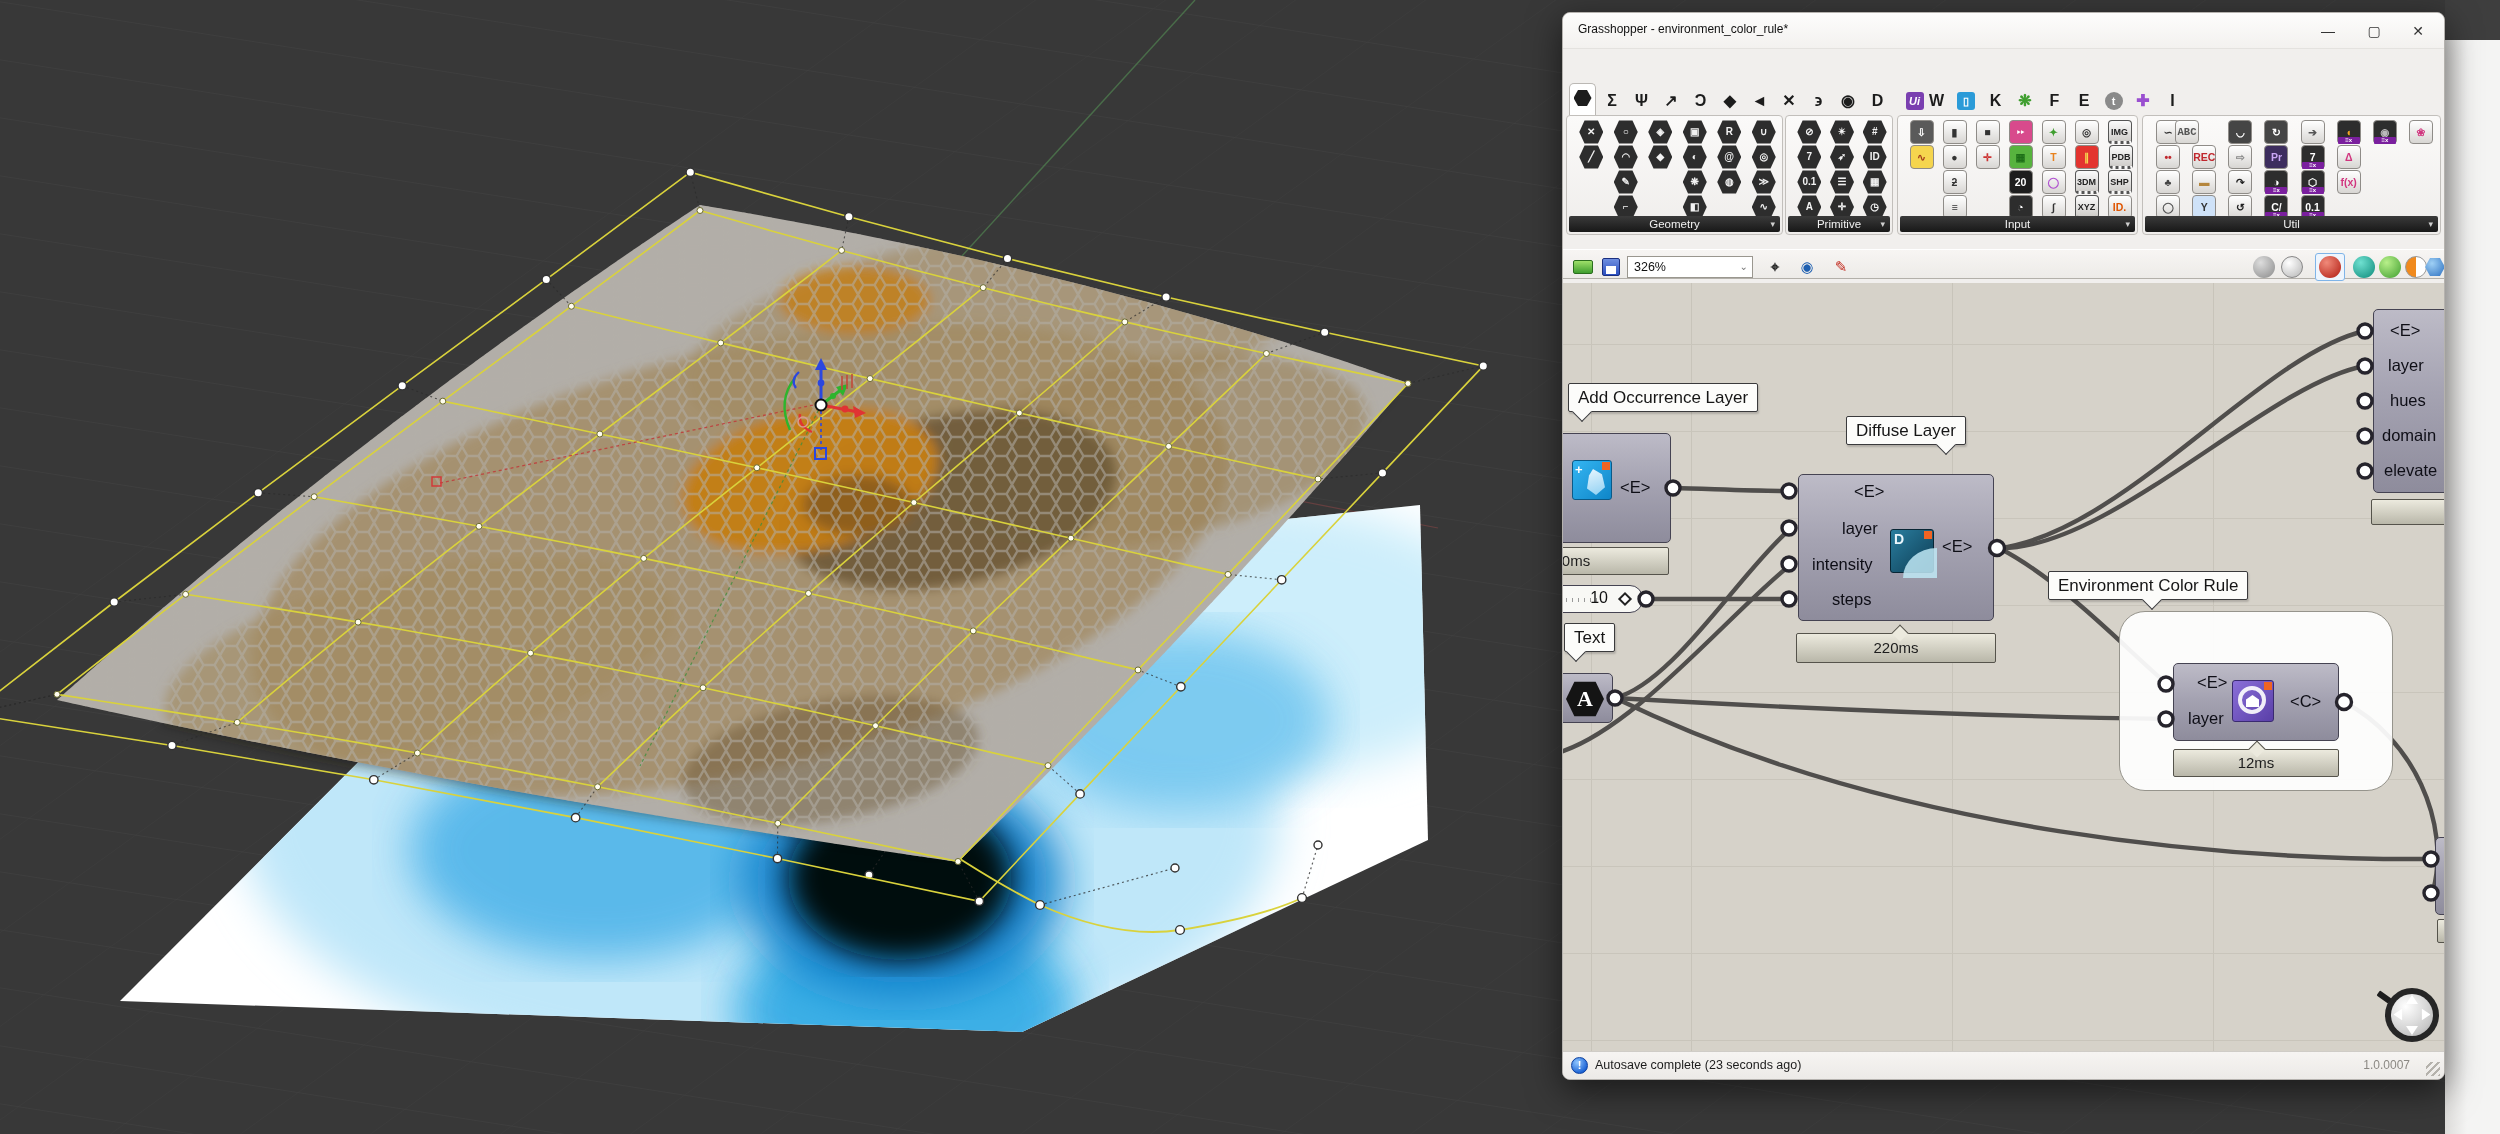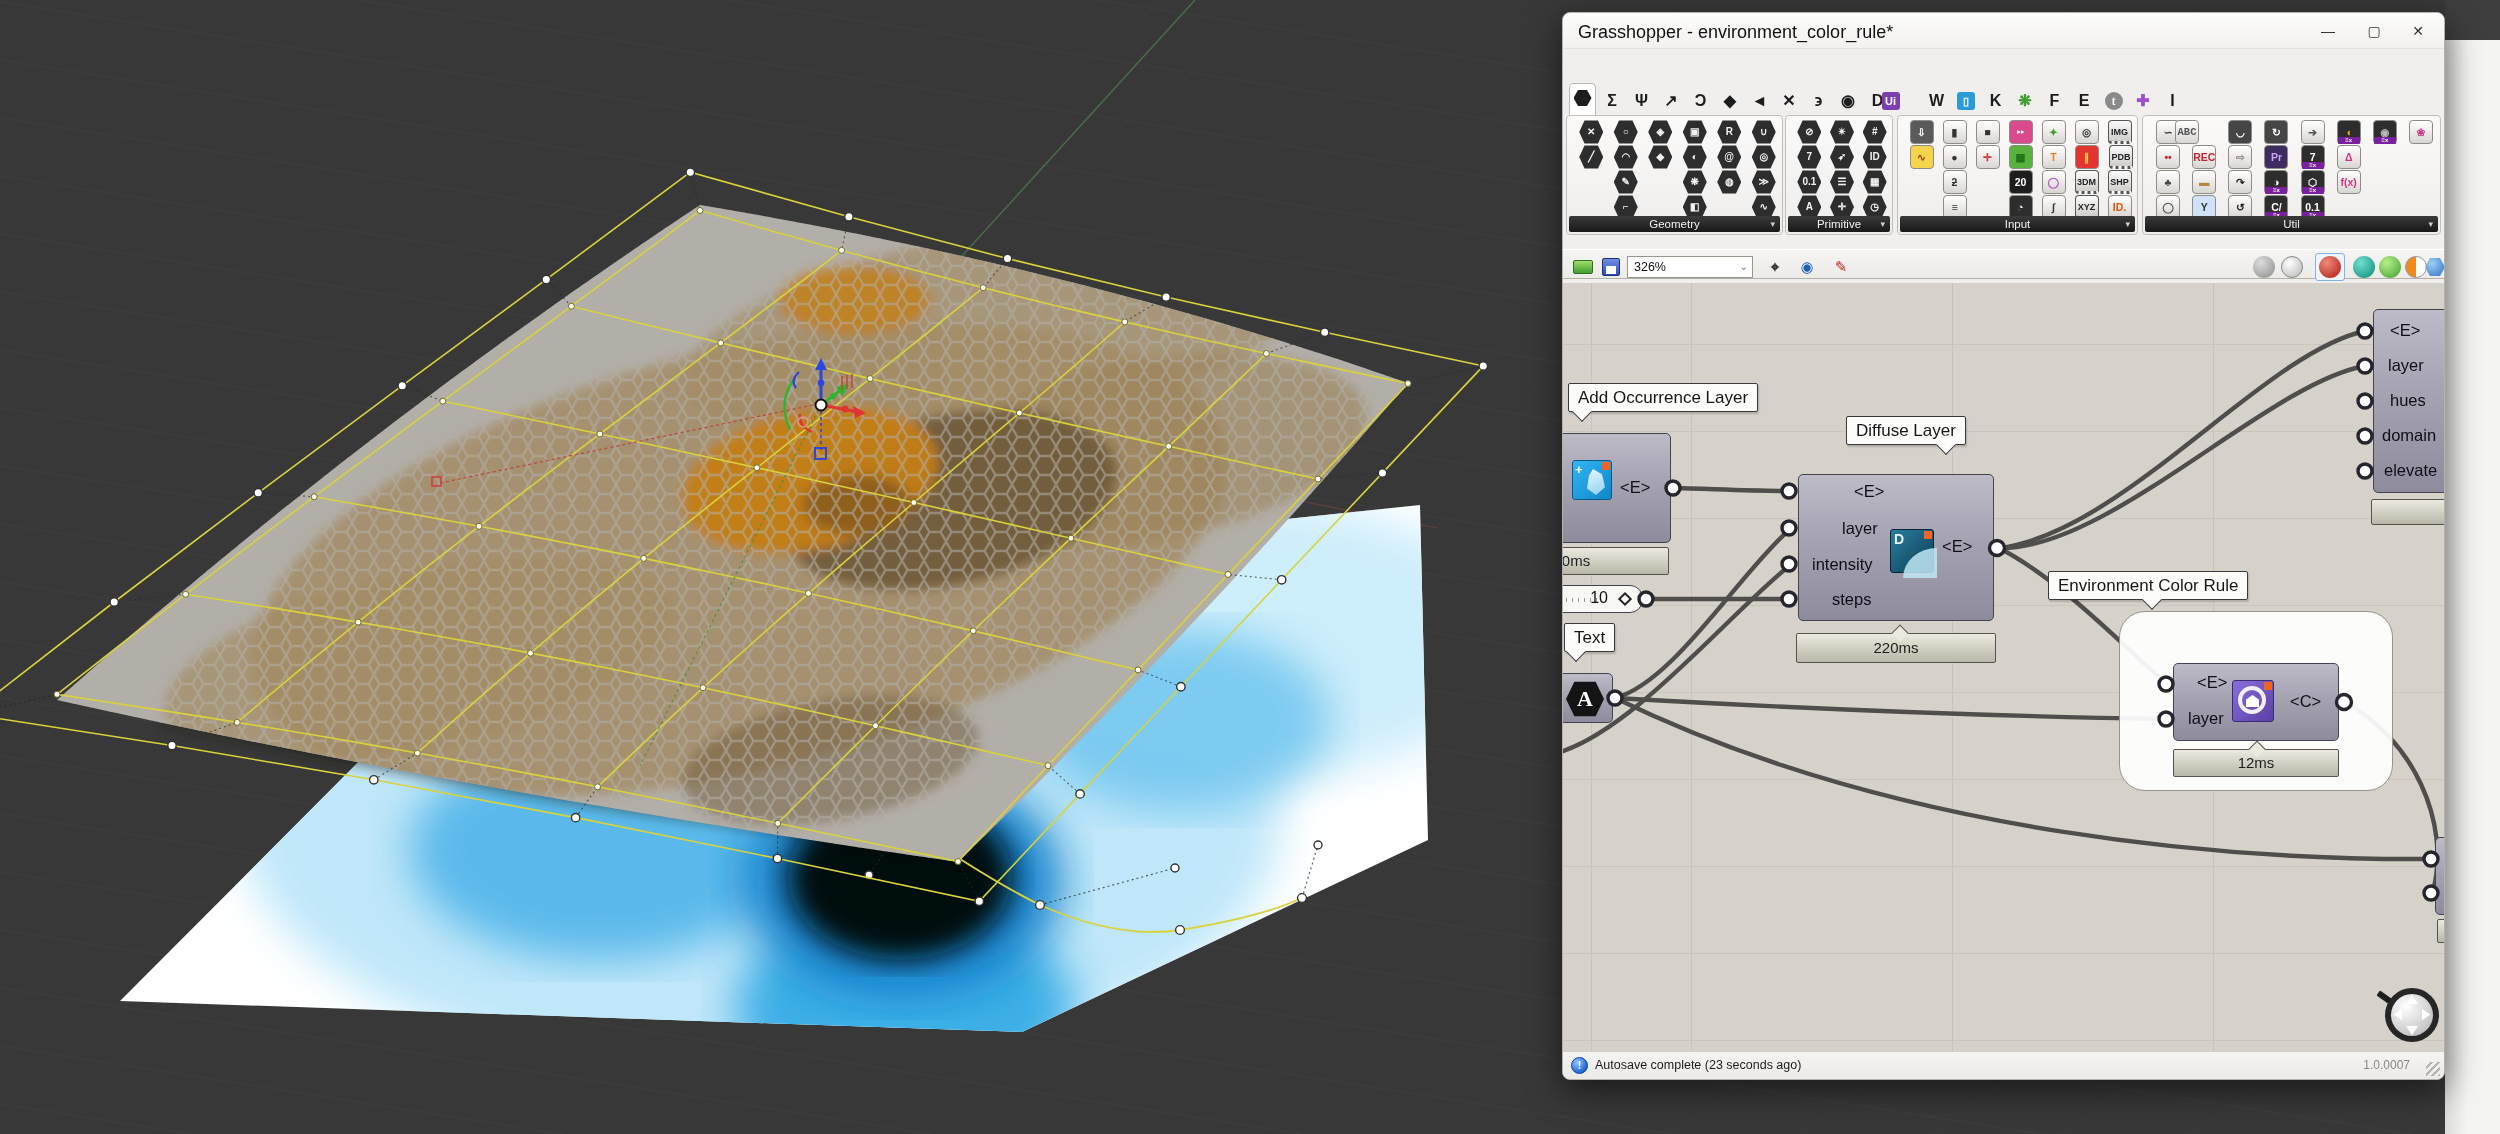--- a/index.html
+++ b/index.html
@@ -15,21 +15,21 @@
                  background:linear-gradient(to right,#dddcda,#f4f4f3 40%); }
   #right-strip .topband { position:absolute; left:0; top:0; width:55px; height:40px; background:#3e3e3e; }
 
   
   #gh { position:absolute; left:1562px; top:12px; width:883px; height:1068px;
         background:#f1efed; border:1px solid #b5b2ae; border-radius:8px;
         box-shadow:0 10px 34px rgba(0,0,0,.55); overflow:hidden; }
 
   #titlebar { position:absolute; left:0; top:0; width:100%; height:36px;
               background:linear-gradient(#fdfdfc,#f3f1ef); border-bottom:1px solid #e4e2df; }
-  #titlebar .title { position:absolute; left:15px; top:9px; font-size:18px; color:#111; }
+  #titlebar .title { position:absolute; left:15px; top:9px; font-size:12px; color:#111; }
   .winbtn { position:absolute; top:5px; width:40px; height:26px; text-align:center;
             line-height:26px; font-size:14px; color:#333; cursor:default; }
 
   #menubar { position:absolute; left:0; top:36px; width:100%; height:28px; }
   #menubar .mitem { display:inline-block; margin-left:18px; font-size:13.5px; color:#111; line-height:28px; }
   #menubar .mitem:first-child { margin-left:15px; }
   #menubar .doc-chip { position:absolute; right:13px; top:0; font-size:13px; color:#222; line-height:28px; }
 
   #tabsrow { position:absolute; left:0; top:64px; width:100%; height:38px; }
   .cattab { position:absolute; bottom:0; width:27px; height:28px; text-align:center; }
@@ -430,21 +430,21 @@
         <div class="cattab" style="left: 35.5px;"><span class="g">Σ</span></div>
         <div class="cattab" style="left: 65px;"><span class="g">Ψ</span></div>
         <div class="cattab" style="left: 94.5px;"><span class="g">↗</span></div>
         <div class="cattab" style="left: 124px;"><span class="g">Ͻ</span></div>
         <div class="cattab" style="left: 153.5px;"><span class="g">◆</span></div>
         <div class="cattab" style="left: 183px;"><span class="g">◄</span></div>
         <div class="cattab" style="left: 212.5px;"><span class="g">✕</span></div>
         <div class="cattab" style="left: 242px;"><span class="g">϶</span></div>
         <div class="cattab" style="left: 271.5px;"><span class="g">◉</span></div>
         <div class="cattab" style="left: 301px;"><span class="g">D</span></div>
-        <div class="cattab" style="left: 314px;"><span class="box" style="background: rgb(122, 63, 176); color: rgb(255, 255, 255);">Ui</span></div>
+        <div class="cattab" style="left: 338px; font-style: italic;"><span class="box" style="background: rgb(122, 63, 176); color: rgb(255, 255, 255);">Ui</span></div>
         <div class="cattab" style="left: 360px;"><span class="g">W</span></div>
         <div class="cattab" style="left: 389.5px;"><span class="box" style="background: rgb(43, 155, 216); color: rgb(255, 255, 255);">▯</span></div>
         <div class="cattab" style="left: 419px;"><span class="g">K</span></div>
         <div class="cattab" style="left: 448.5px;"><span class="g" style="color: rgb(63, 158, 47);">❋</span></div>
         <div class="cattab" style="left: 478px;"><span class="g">F</span></div>
         <div class="cattab" style="left: 507.5px;"><span class="g">E</span></div>
         <div class="cattab" style="left: 537px;"><span class="box" style="background: rgb(138, 138, 138); color: rgb(255, 255, 255); border-radius: 50%;">t</span></div>
         <div class="cattab" style="left: 566.5px;"><span class="g" style="color: rgb(154, 79, 208);">✚</span></div>
         <div class="cattab" style="left: 596px;"><span class="g">I</span></div>
       </div>

